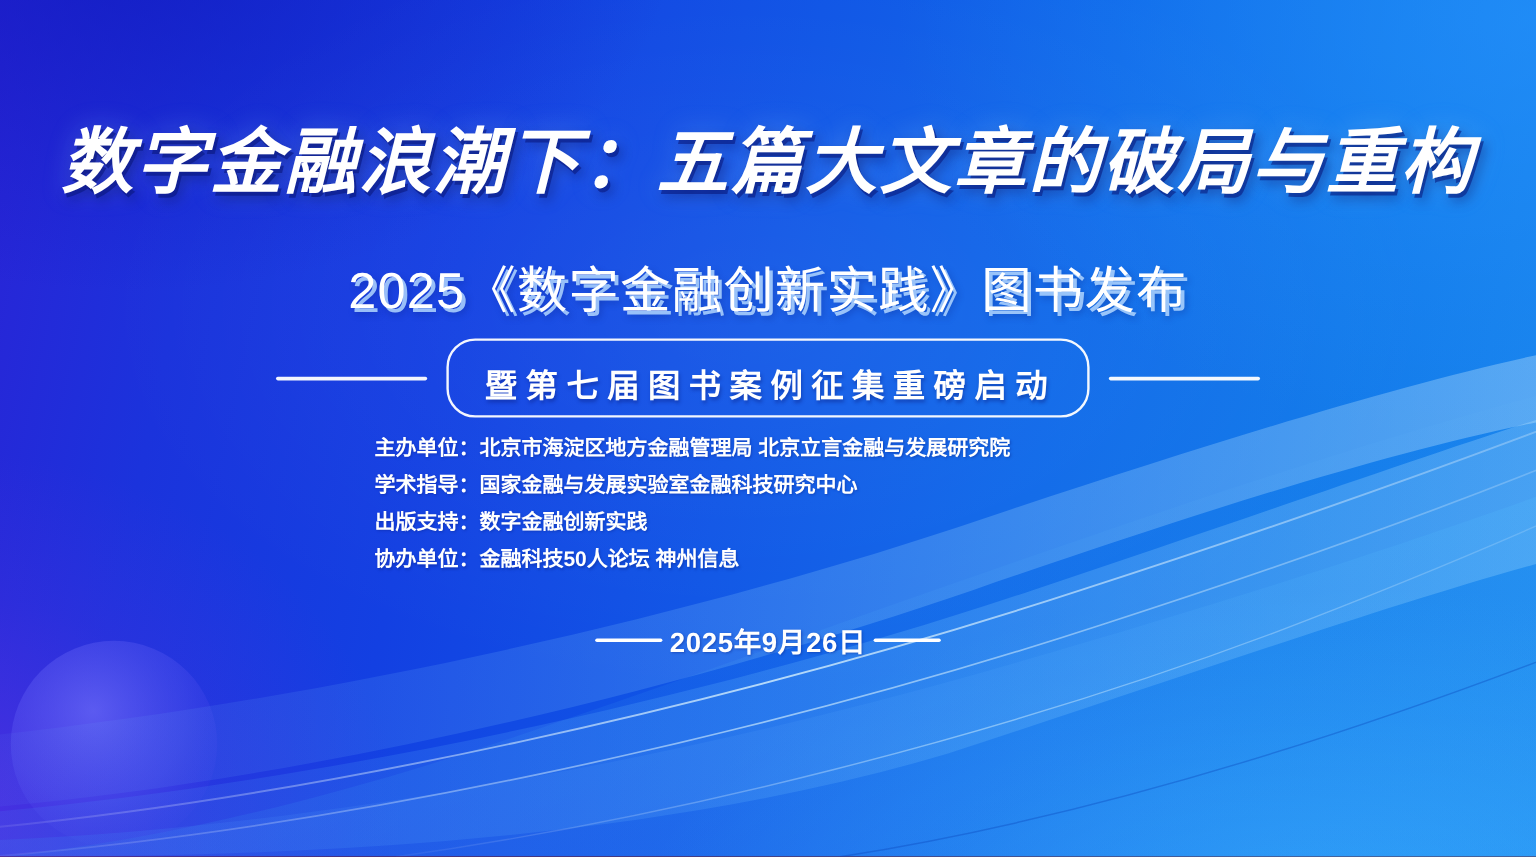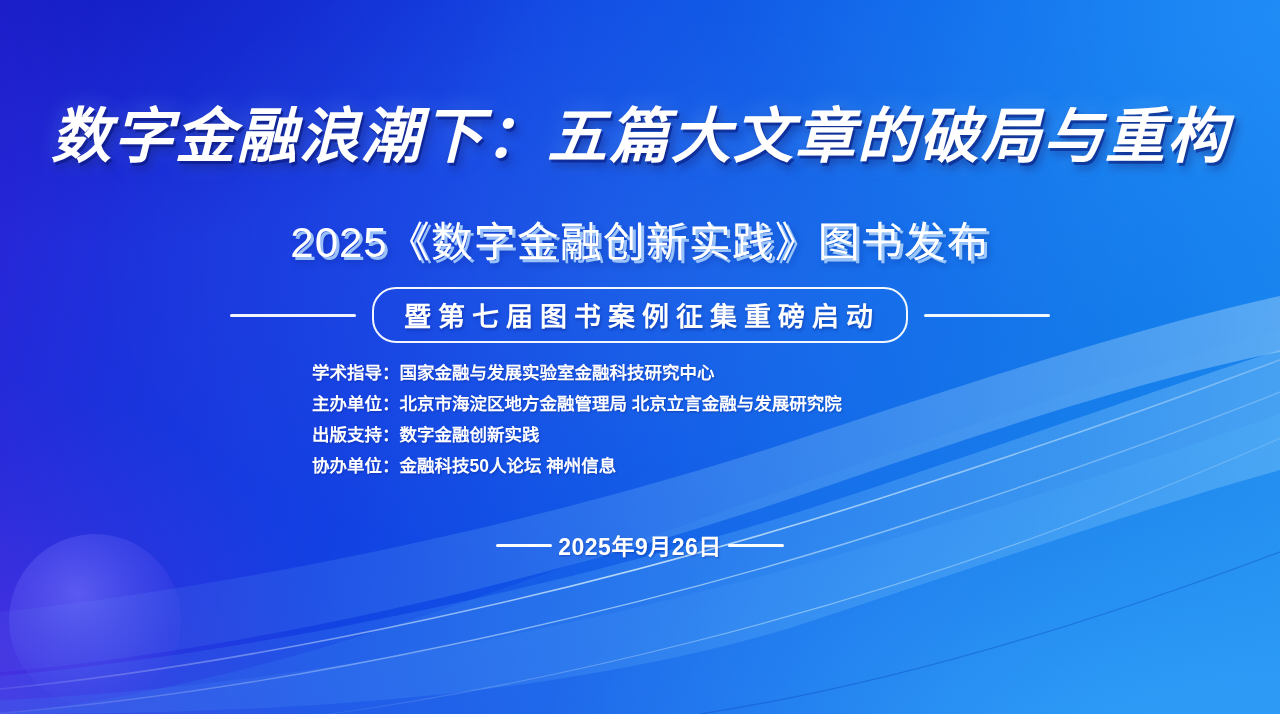--- a/index.html
+++ b/index.html
@@ -114,21 +114,21 @@
   .pill-rule {
     width: 126px;
     height: 3px;
     background: #ffffff;
     border-radius: 2px;
     opacity: 0.95;
   }
   .pill {
     border: 2px solid rgba(255,255,255,0.95);
     border-radius: 24px;
-    padding: 6px 26px 7px;
+    padding: 16px 26px 7px;
     font-size: 27px;
     font-weight: 700;
     letter-spacing: 7px;
     color: #ffffff;
     white-space: nowrap;
     text-shadow: 1px 2px 3px rgba(10,30,130,0.45);
   }
   .pill .pill-text { padding-left: 4px; }
 
   
@@ -149,21 +149,20 @@
 
   .date-row {
     position: absolute;
     top: 516px;
     left: 0;
     width: 100%;
     display: flex;
     align-items: center;
     justify-content: center;
     gap: 6px;
-    margin-top: 12px;
   }
   .date-rule {
     width: 56px;
     height: 3px;
     background: #ffffff;
     border-radius: 2px;
   }
   .date-text {
     font-size: 23px;
     font-weight: 700;
@@ -245,22 +244,22 @@
 
     <div class="pill-row">
       <div class="pill-rule"></div>
       <div class="pill">
         <span class="pill-text">暨第七届图书案例征集重磅启动</span>
       </div>
       <div class="pill-rule"></div>
     </div>
 
     <div class="info-block">
+      <div class="info-line">主办单位：北京市海淀区地方金融管理局  北京立言金融与发展研究院</div>
       <div class="info-line">学术指导：国家金融与发展实验室金融科技研究中心</div>
-      <div class="info-line">主办单位：北京市海淀区地方金融管理局  北京立言金融与发展研究院</div>
       <div class="info-line">出版支持：数字金融创新实践</div>
       <div class="info-line">协办单位：金融科技50人论坛  神州信息</div>
     </div>
 
     <div class="date-row">
       <div class="date-rule"></div>
       <div class="date-text">2025年9月26日</div>
       <div class="date-rule"></div>
     </div>
 

